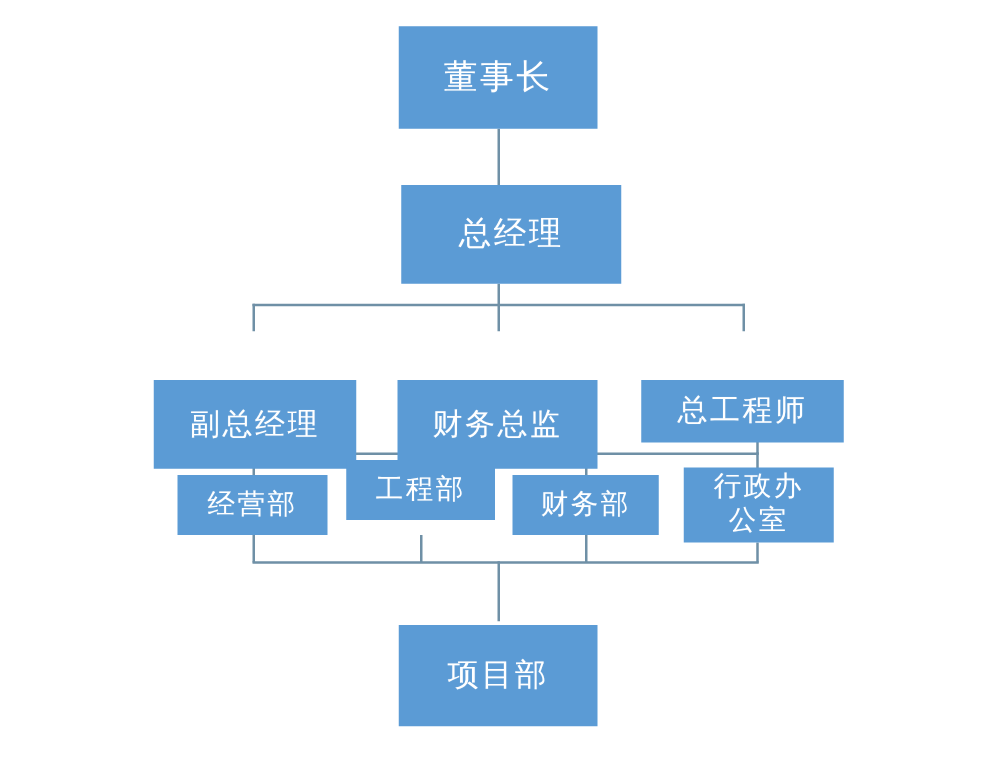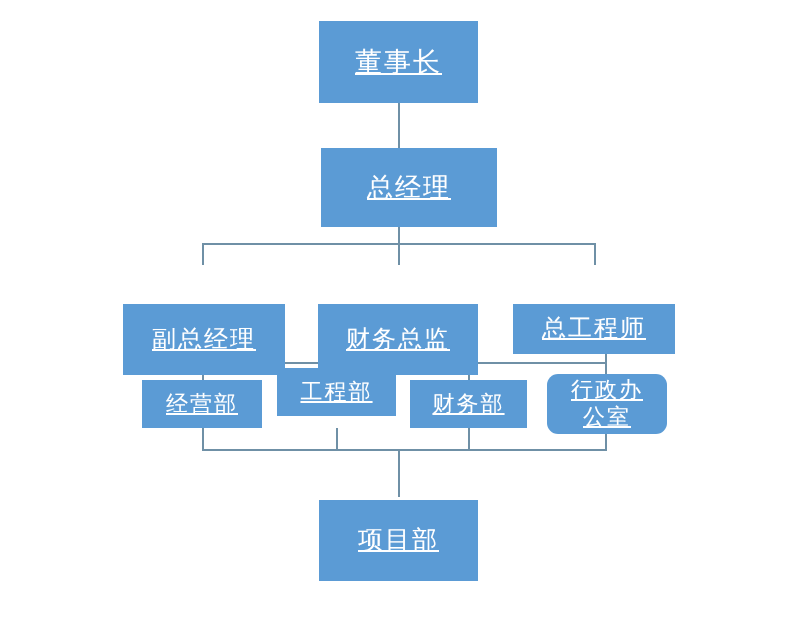--- a/index.html
+++ b/index.html
@@ -25,21 +25,20 @@
     color: #ffffff;
     display: flex;
     align-items: center;
     justify-content: center;
     text-align: center;
     letter-spacing: 2px;
     line-height: 1.22;
     box-sizing: border-box;
     font-weight: 400;
     text-shadow: 0 0 1px rgba(255,255,255,0.25);
-    text-decoration: underline;
   }
   .node.lvl1 { font-size: 27px; }
   .node.lvl2 { font-size: 26px; }
   .node.lvl3 { font-size: 24px; margin-top: 40px; }
   .node.lvl4 { font-size: 22px; }
   .node.lvl5 { font-size: 25px; }
 
   .connector {
     position: absolute;
     background: #6f90a6;
@@ -79,17 +78,17 @@
 
   <div class="node lvl2" style="left:321px; top:148px; width:176px; height:79px;">总经理</div>
 
   <div class="node lvl3" style="left:123px; top:264px; width:162px; height:71px;">副总经理</div>
   <div class="node lvl3" style="left:318px; top:264px; width:160px; height:71px;">财务总监</div>
   <div class="node lvl3" style="left:513px; top:264px; width:162px; height:50px;">总工程师</div>
 
   <div class="node lvl4" style="left:142px; top:380px; width:120px; height:48px;">经营部</div>
   <div class="node lvl4" style="left:277px; top:368px; width:119px; height:48px;">工程部</div>
   <div class="node lvl4" style="left:410px; top:380px; width:117px; height:48px;">财务部</div>
-  <div class="node lvl4" style="left:547px; top:374px; width:120px; height:60px; padding:0 14px;border-radius:11px;">行政办公室</div>
+  <div class="node lvl4" style="left:547px; top:374px; width:120px; height:60px; padding:0 14px;">行政办公室</div>
 
   <div class="node lvl5" style="left:319px; top:500px; width:159px; height:81px;">项目部</div>
 
 </div>
 
 </body></html>

